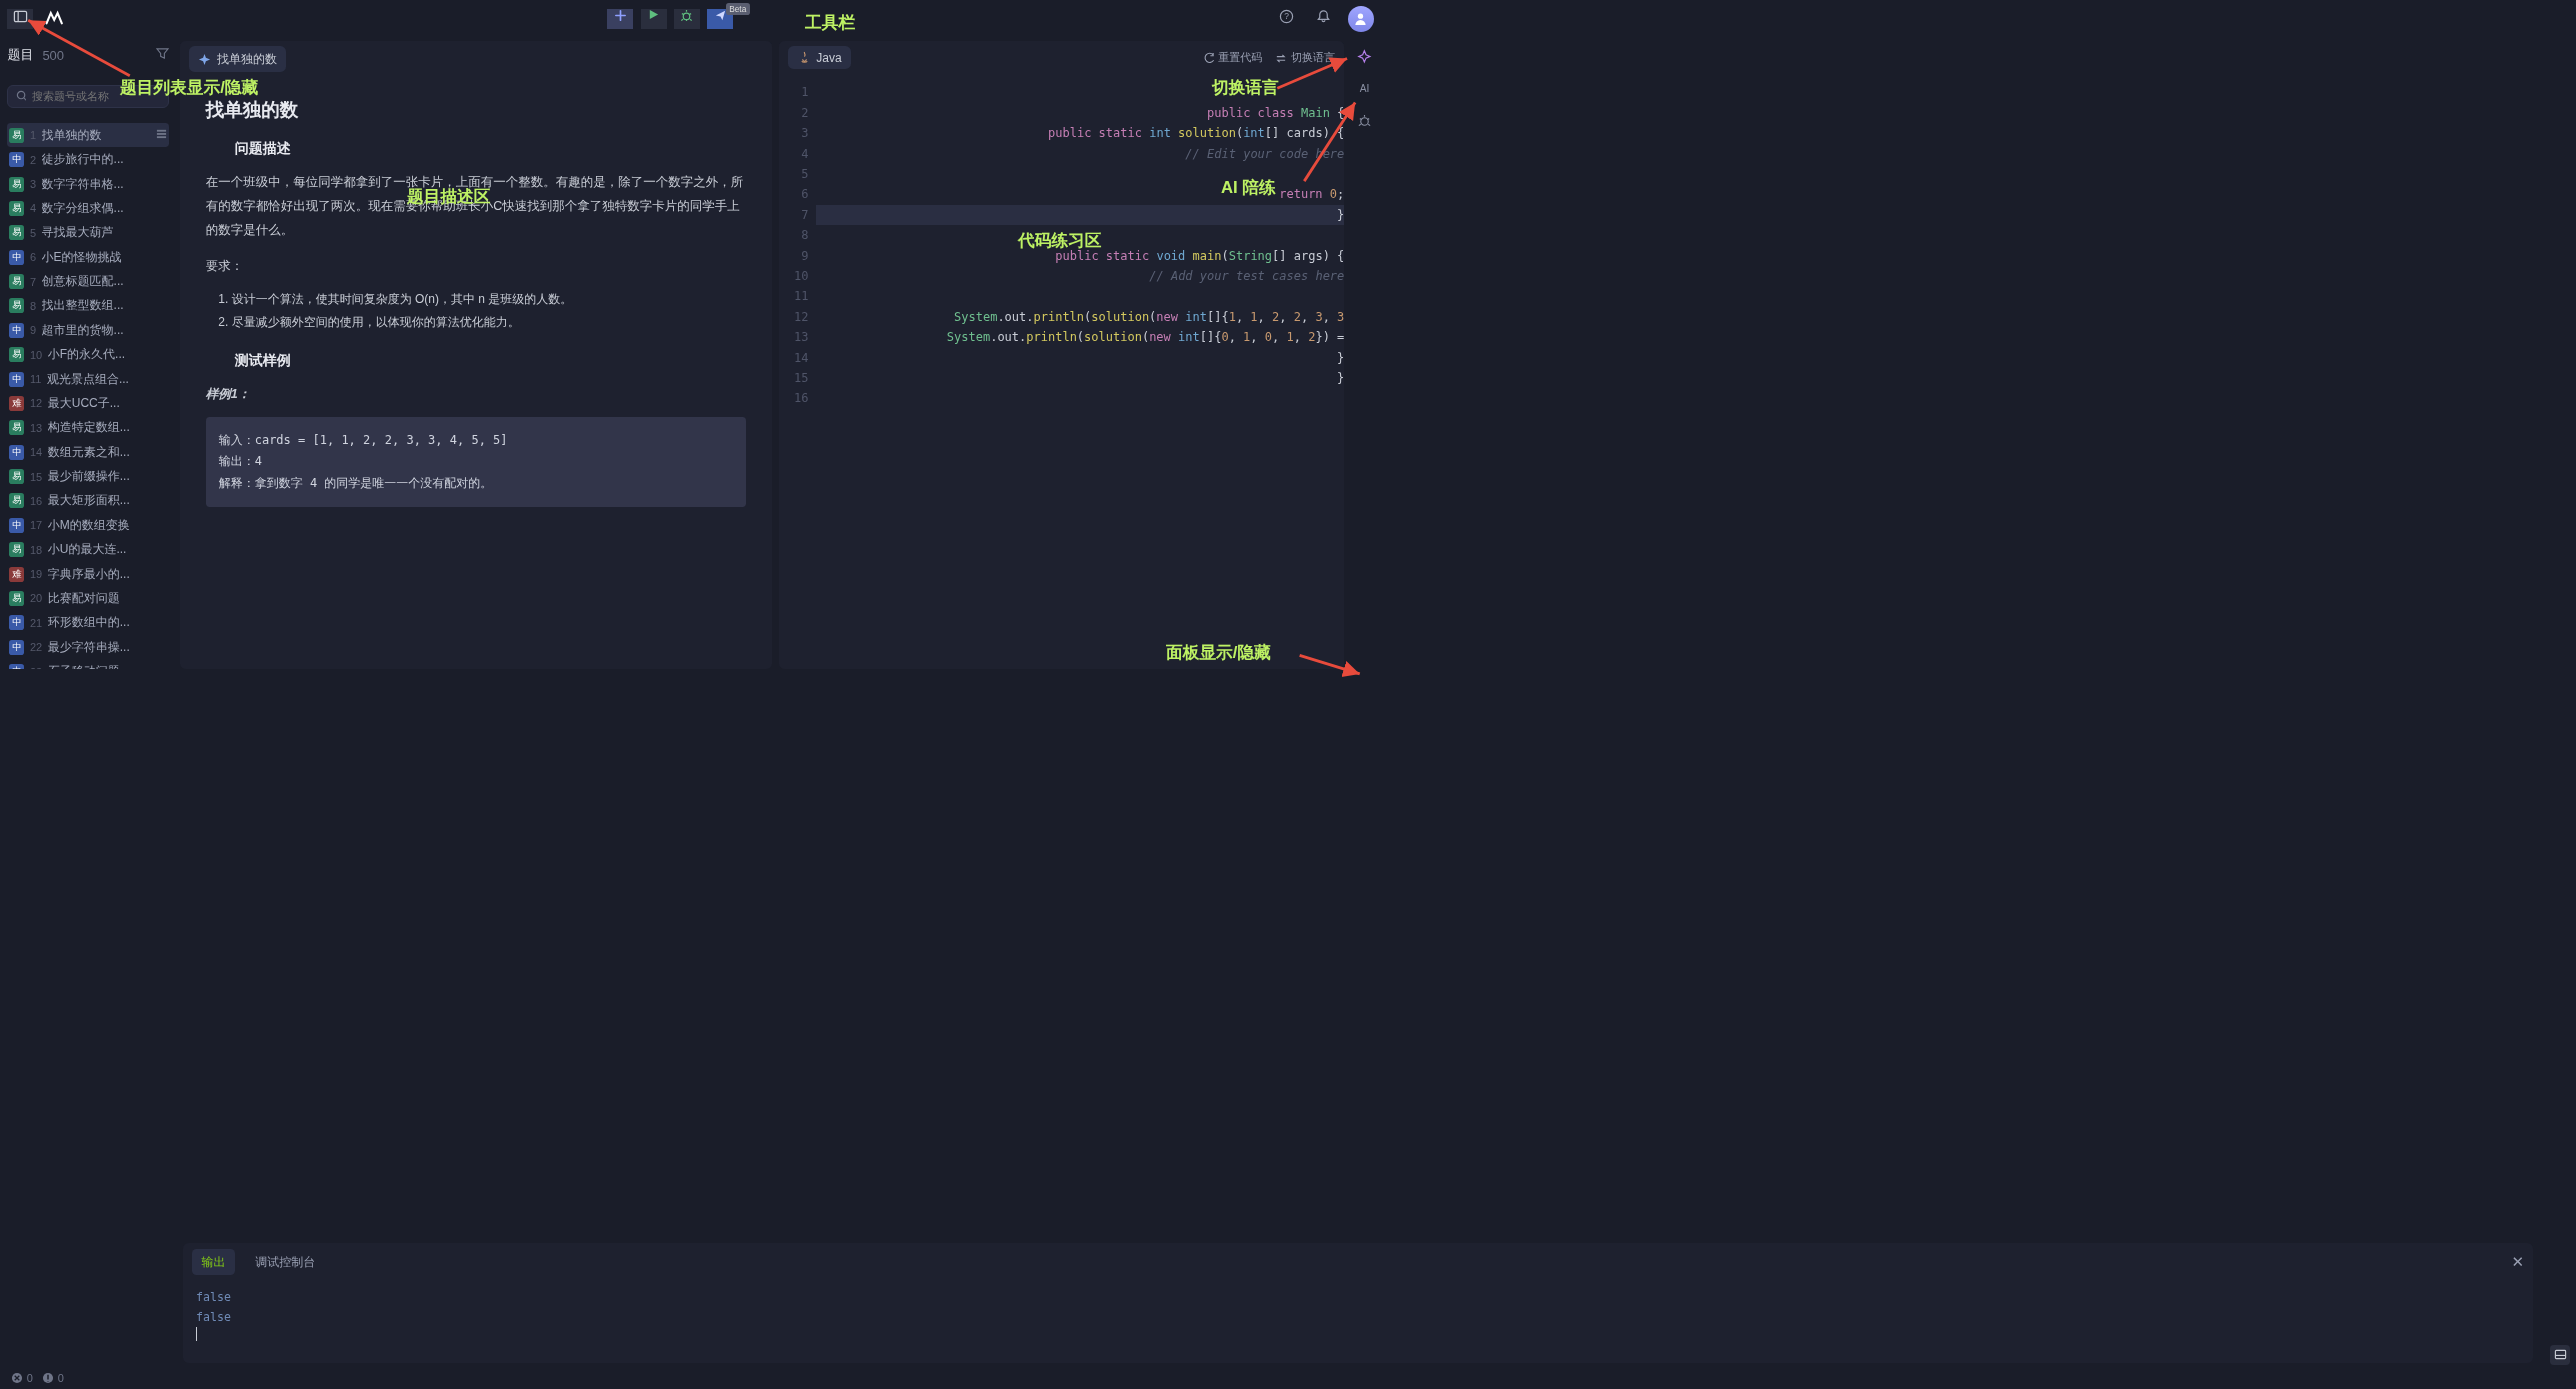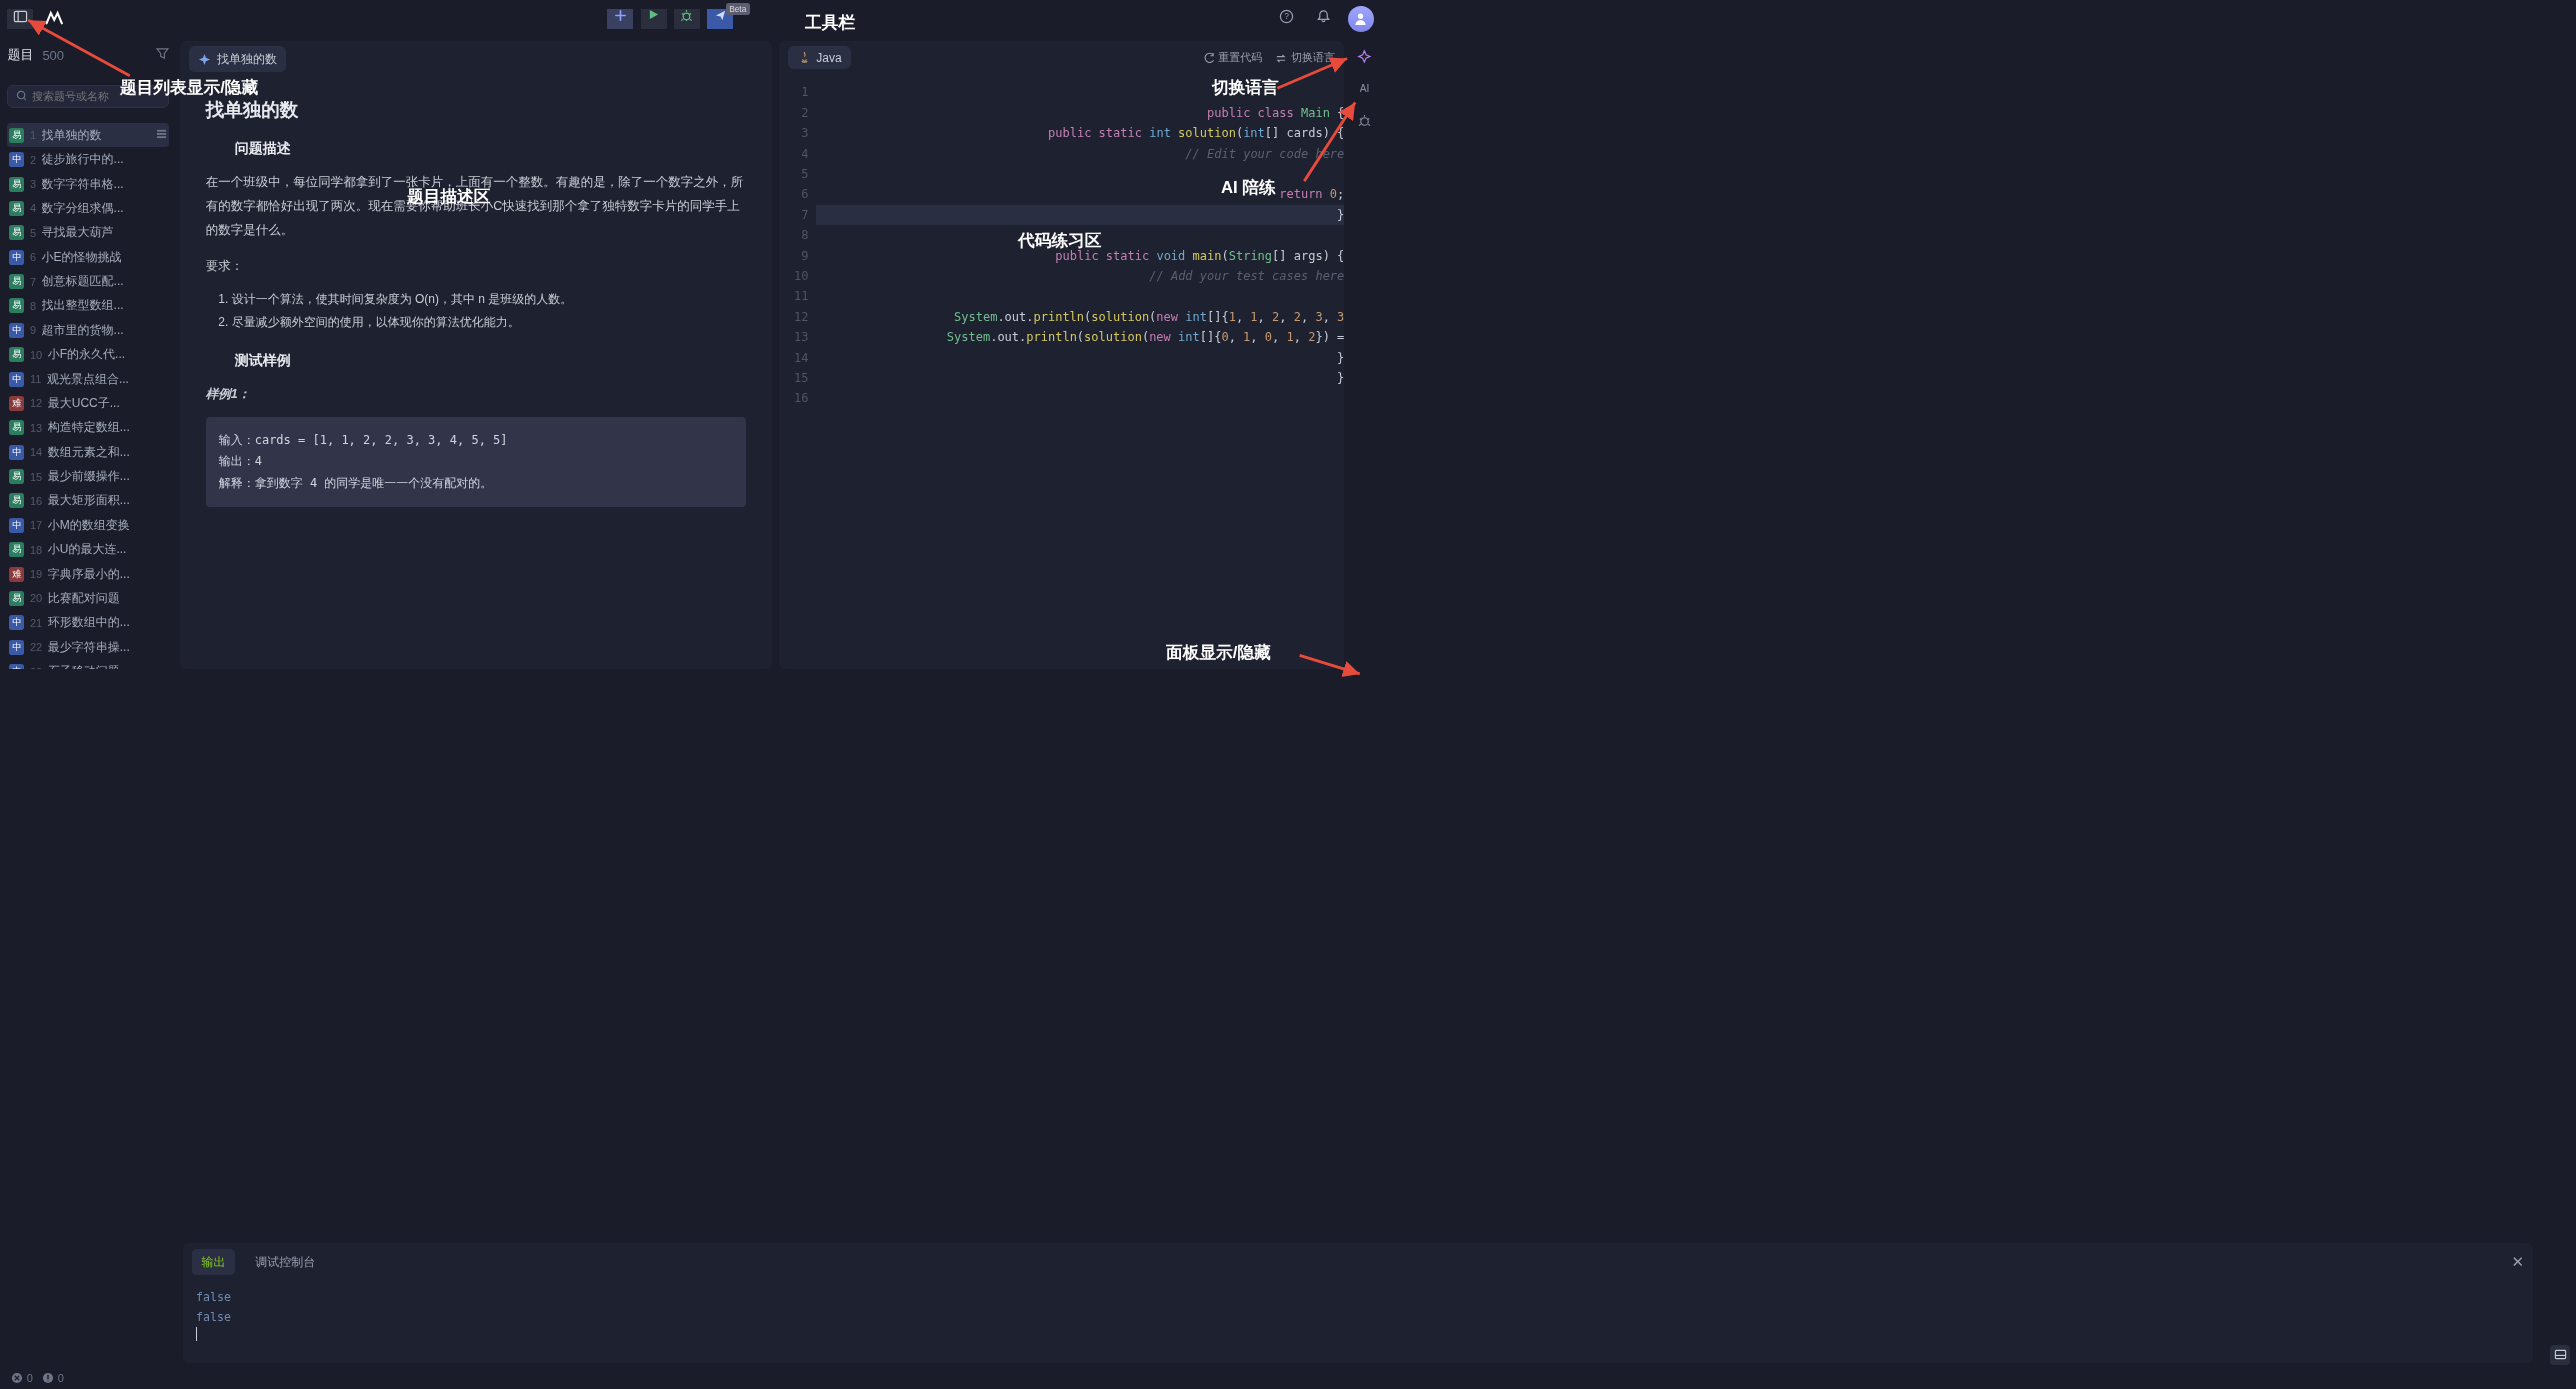--- a/index.html
+++ b/index.html
@@ -196,21 +196,21 @@
 .cursor-line { border-left: 1.4px solid #c9cdd6; height: 14px; display: inline-block; animation: blink 1s infinite; }
 @keyframes blink { 50% { opacity: 0; } }
 .statusbar {
   height: 22px; display: flex; align-items: center;
   padding: 0 11px; gap: 9.3px;
   color: #6f7588; font-size: 11px;
 }
 .status-item { display: flex; align-items: center; gap: 3.7px; }
 .annotation {
   position: absolute;
-  color: #ffffff;
+  color: #bef264;
   font-weight: 600;
   font-size: 16.7px;
   pointer-events: none;
   z-index: 100;
 }
 .arrow-svg { position: absolute; pointer-events: none; z-index: 99; }
 .panel-corner {
   position: absolute;
   bottom: 24px; right: 5.6px;
   width: 20.4px; height: 20.4px;

